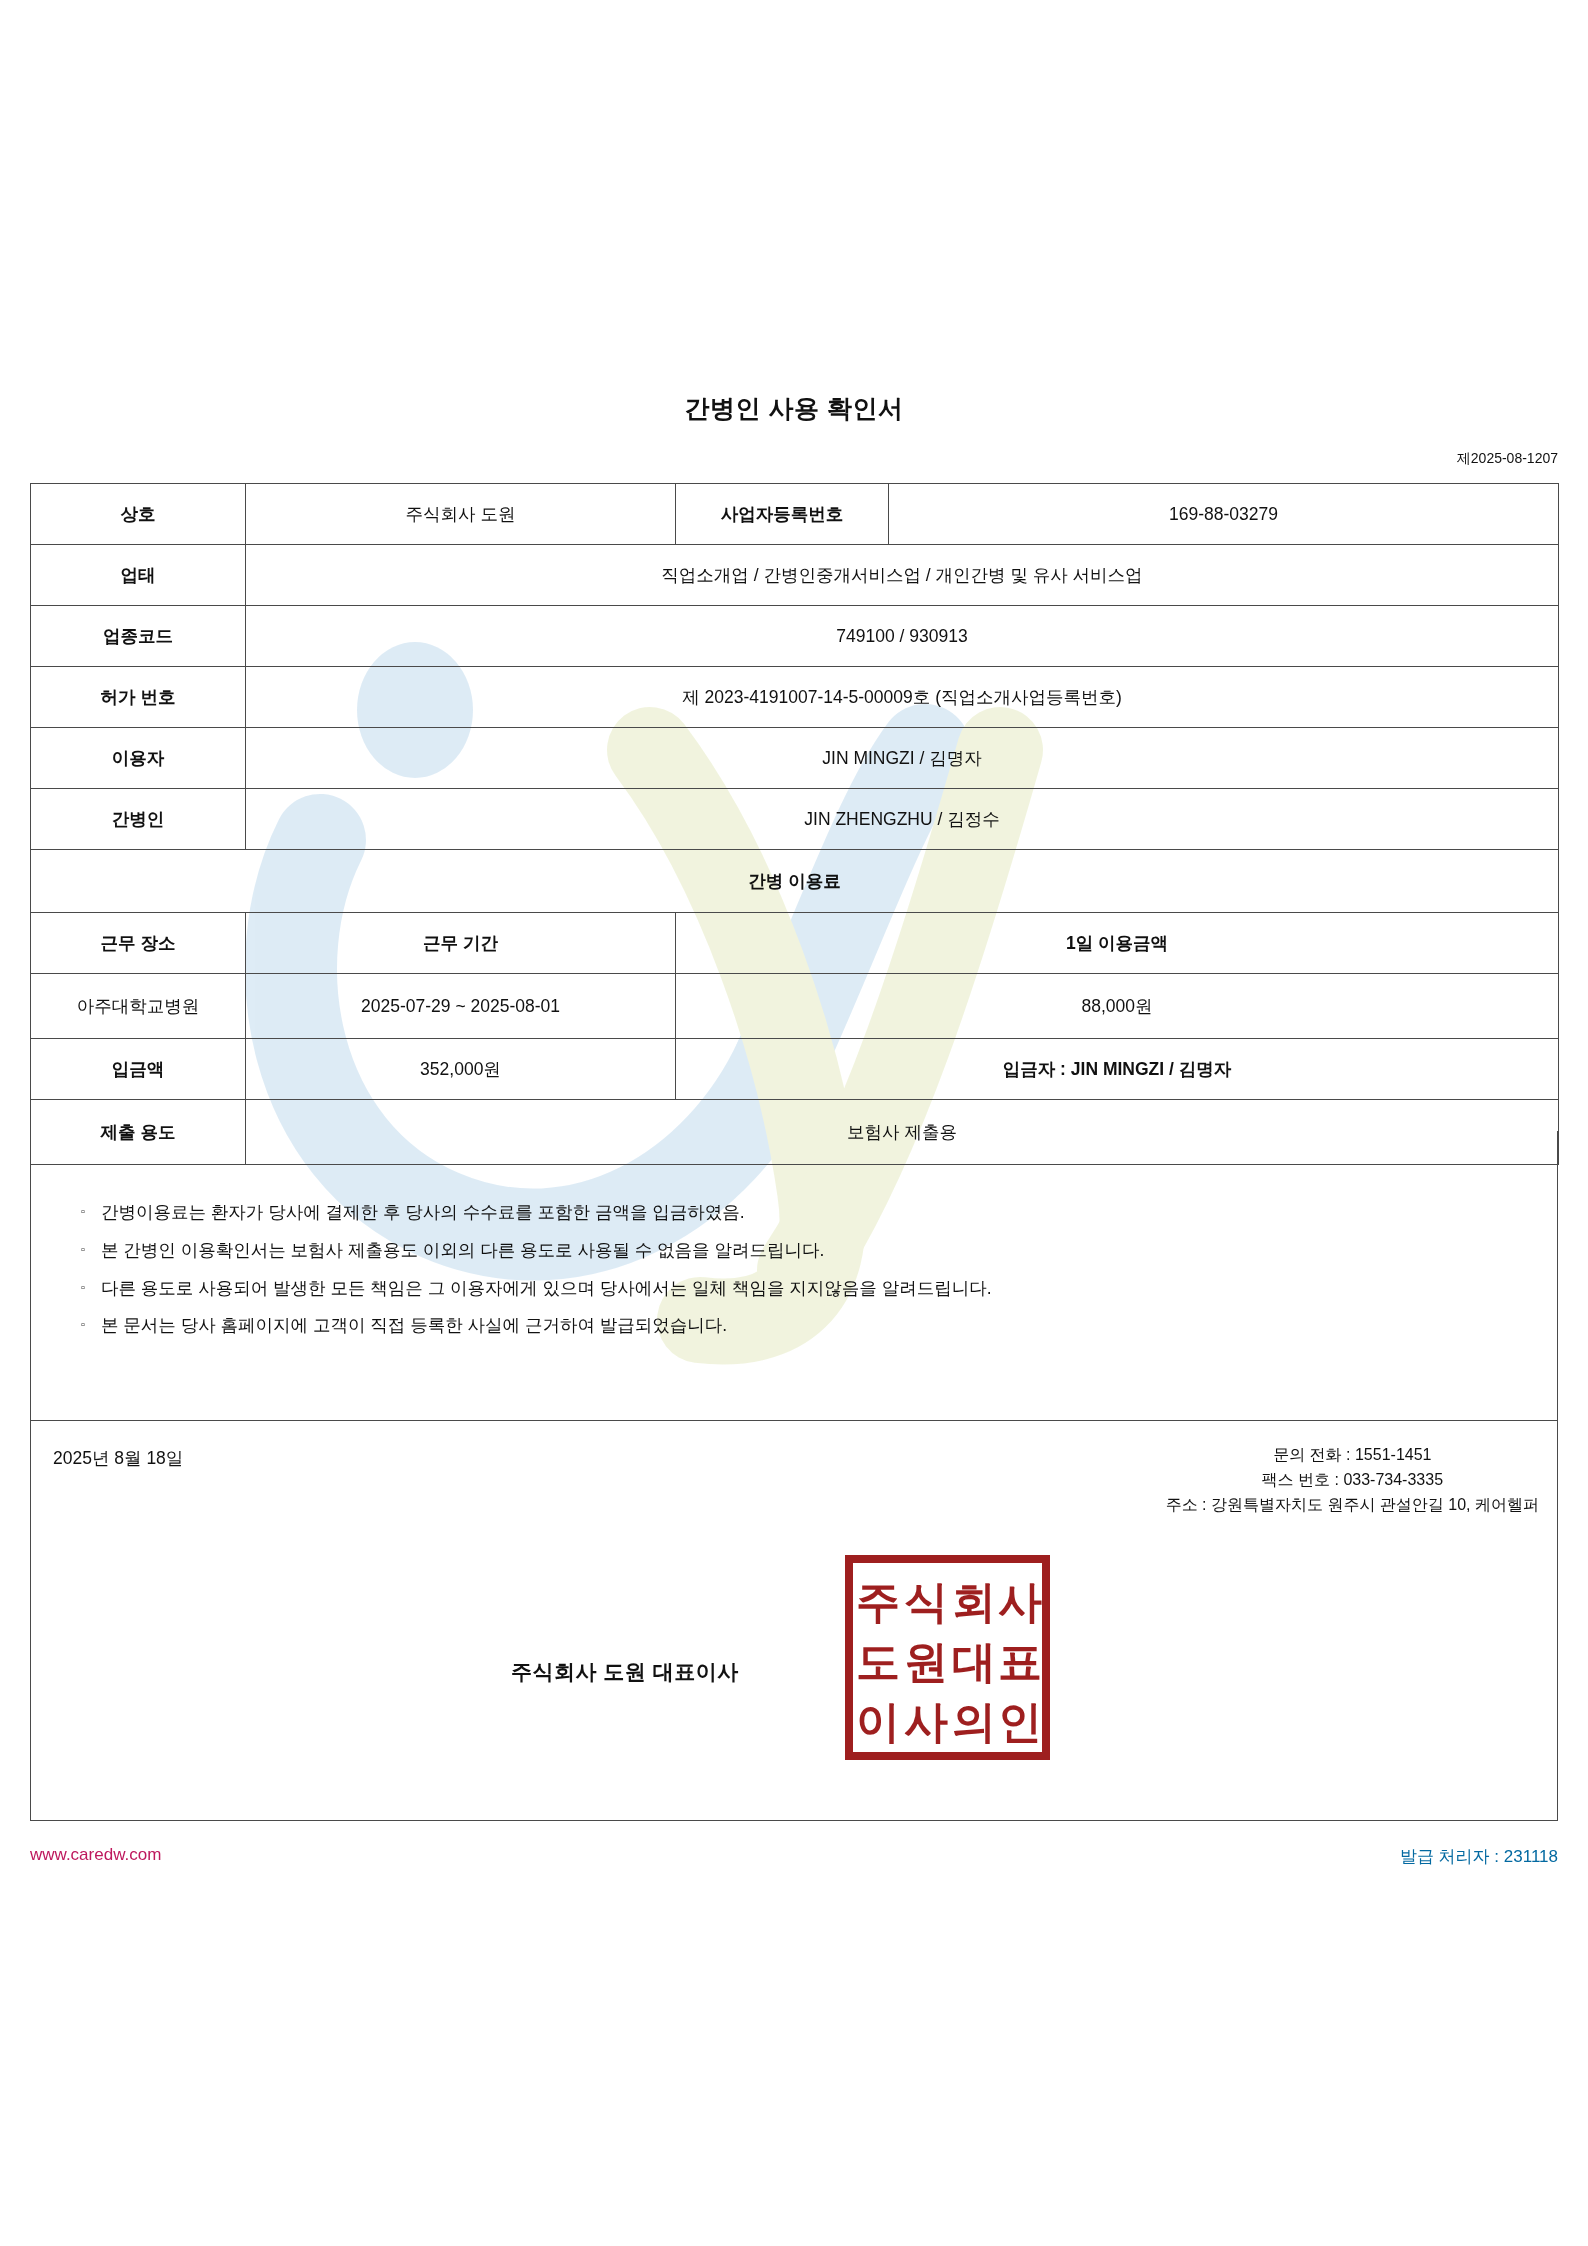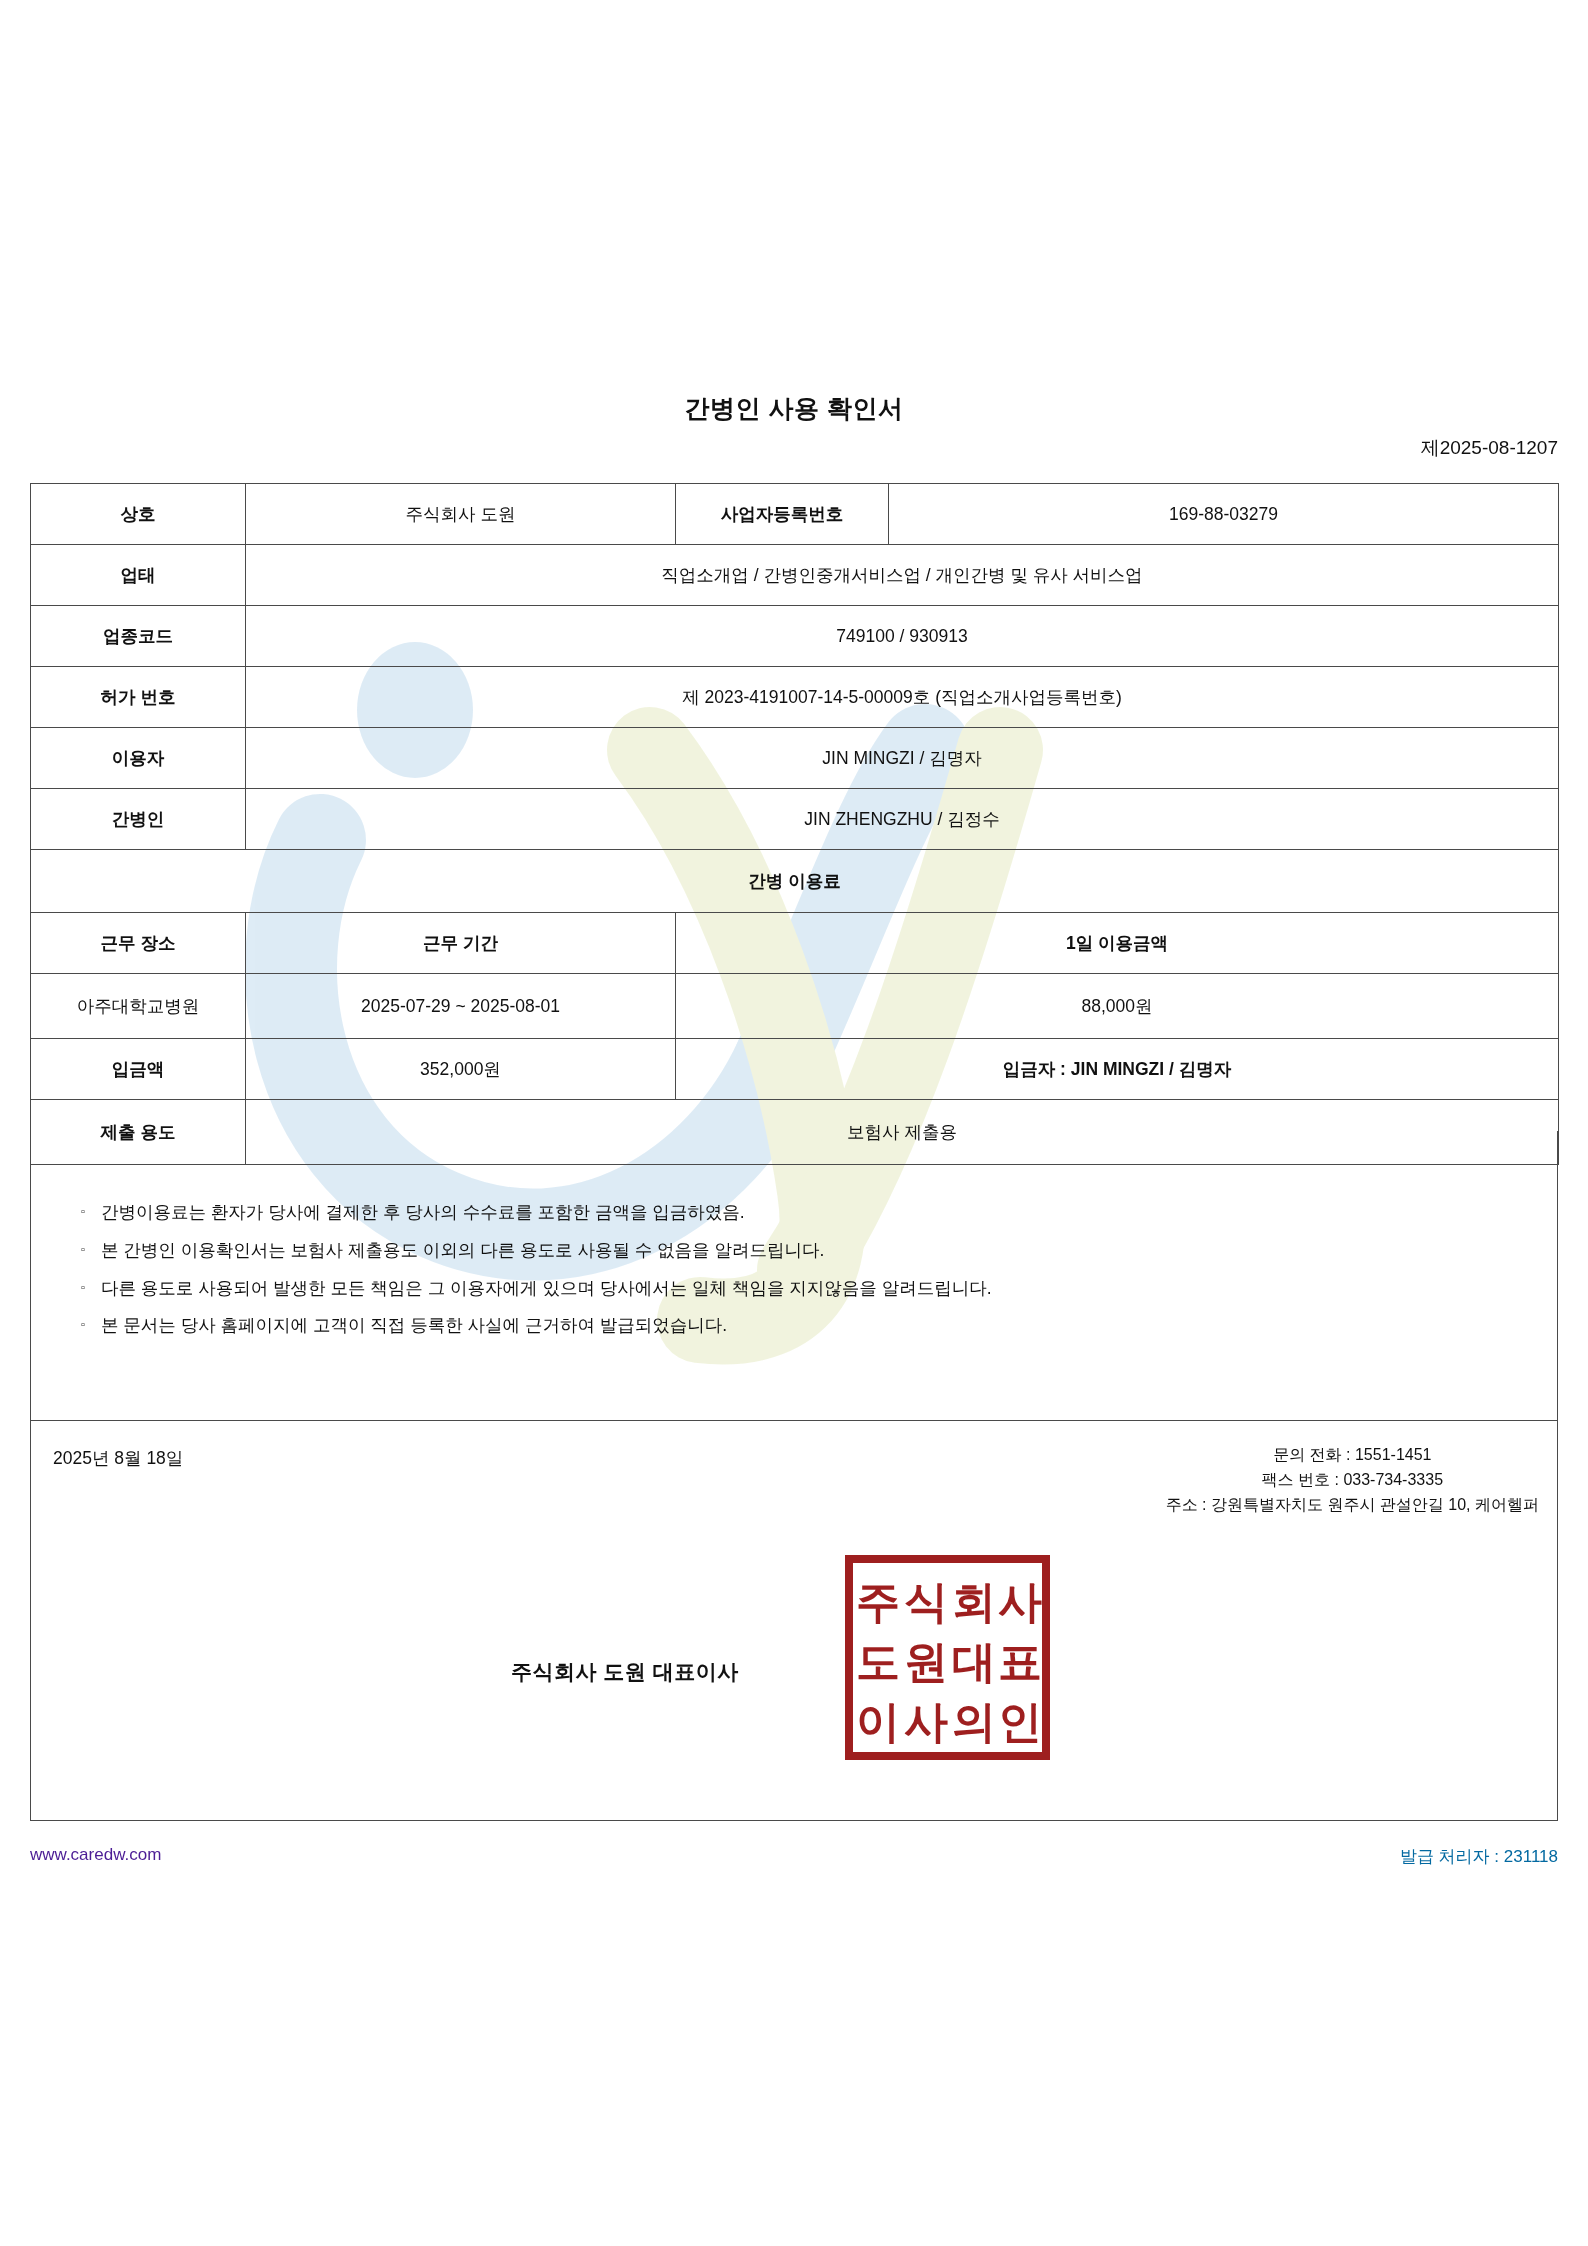--- a/index.html
+++ b/index.html
@@ -52,22 +52,22 @@
     width: 1588px;
     text-align: center;
     font-size: 25px;
     font-weight: bold;
     letter-spacing: 0.5px;
   }
 
   .doc-number {
     position: absolute;
     right: 30px;
-    top: 435px;
-    font-size: 19px;
+    top: 450px;
+    font-size: 14px;
     text-align: center;
   }
 
   
   .main-table {
     position: absolute;
     left: 30px;
     top: 483px;
     width: 1528px;
     border-collapse: collapse;
@@ -174,21 +174,21 @@
     height: 205px;
     z-index: 4;
   }
 
   
   .foot-left {
     position: absolute;
     left: 30px;
     top: 1845px;
     font-size: 17px;
-    color: #4c1d95;
+    color: #be185d;
   }
   .foot-right {
     position: absolute;
     right: 30px;
     top: 1845px;
     font-size: 17px;
     color: #0369a1;
     text-align: right;
   }
 </style>

